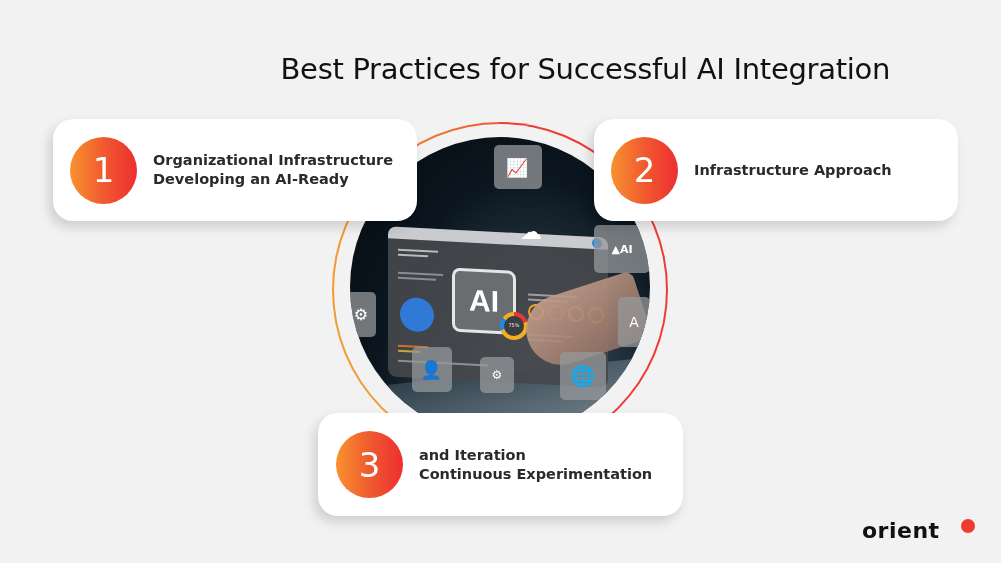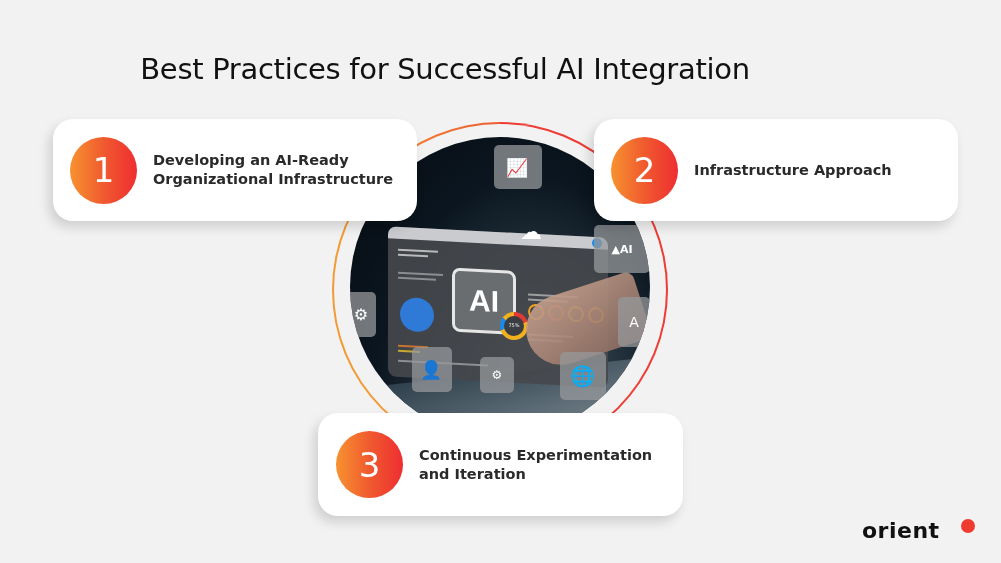--- a/index.html
+++ b/index.html
@@ -1,17 +1,17 @@
 <!DOCTYPE html>
 <html><head>
 <meta charset="utf-8">
 <style>
   html,body{margin:0;padding:0;}
   body{width:1001px;height:563px;background:#f2f2f2;position:relative;overflow:hidden;font-family:"DejaVu Sans","Liberation Sans",sans-serif;}
-  .title{position:absolute;left:0;top:52px;width:890px;text-align:center;font-size:29px;color:#111;letter-spacing:-0.3px;font-weight:500;}
+  .title{position:absolute;left:0;top:52px;width:890px;text-align:right;font-size:29px;color:#111;letter-spacing:-0.3px;font-weight:500;}
   .ring{position:absolute;left:332px;top:122px;width:336px;height:336px;border-radius:50%;
         background:conic-gradient(from 0deg,#ee3b34,#ee3b34 40%,#f29a33 55%,#f29a33 85%,#ee5a30 100%);}
   .ring-inner{position:absolute;left:2px;top:2px;right:2px;bottom:2px;border-radius:50%;background:#f2f2f2;}
   .photo{position:absolute;left:350px;top:137px;width:300px;height:300px;border-radius:50%;overflow:hidden;
          background:radial-gradient(ellipse at 60% 90%,#6f7f88 0%,#2a3a45 30%,#0b1620 60%,#050a10 100%);}
   .panel{position:absolute;left:38px;top:95px;width:220px;height:150px;background:rgba(70,72,76,0.9);border-radius:8px;transform:skewY(3deg);}
   .panel-top{position:absolute;left:0;top:0;right:0;height:12px;background:#c9cbce;border-radius:8px 8px 0 0;}
   .user-dot{position:absolute;right:6px;top:1px;width:10px;height:10px;border-radius:50%;background:#1e88e5;}
   .ai-box{position:absolute;left:64px;top:38px;width:58px;height:58px;border:3px solid #e6e6e6;border-radius:8px;background:#6a6d70;
           display:flex;align-items:center;justify-content:center;color:#fff;font-size:30px;font-weight:bold;font-family:"Liberation Sans",sans-serif;}
@@ -75,34 +75,34 @@
   <div class="tile" style="left:-4px;top:155px;width:30px;height:45px;font-size:16px;">⚙</div>
   <div class="tile" style="left:62px;top:210px;width:40px;height:45px;font-size:18px;">👤</div>
   <div class="tile" style="left:130px;top:220px;width:34px;height:36px;font-size:12px;">⚙</div>
   <div class="tile" style="left:210px;top:215px;width:46px;height:48px;font-size:20px;">🌐</div>
   <div class="tile" style="left:268px;top:160px;width:32px;height:50px;font-size:14px;">A</div>
 </div>
 
 <div class="card" style="left:53px;top:119px;width:364px;height:102px;">
   <div class="badge" style="margin-left:17px;">1</div>
   <div class="card-text">
+    <div>Organizational Infrastructure</div>
     <div>Developing an AI-Ready</div>
-    <div>Organizational Infrastructure</div>
   </div>
 </div>
 
 <div class="card" style="left:594px;top:119px;width:364px;height:102px;">
   <div class="badge" style="margin-left:17px;">2</div>
   <div class="card-text">
     <div>Infrastructure Approach</div>
   </div>
 </div>
 
 <div class="card" style="left:318px;top:413px;width:365px;height:103px;">
   <div class="badge" style="margin-left:18px;">3</div>
   <div class="card-text">
+    <div>and Iteration</div>
     <div>Continuous Experimentation</div>
-    <div>and Iteration</div>
   </div>
 </div>
 
 <div class="logo">orient</div>
 <div class="logo-dot"></div>
 
 </body></html>

